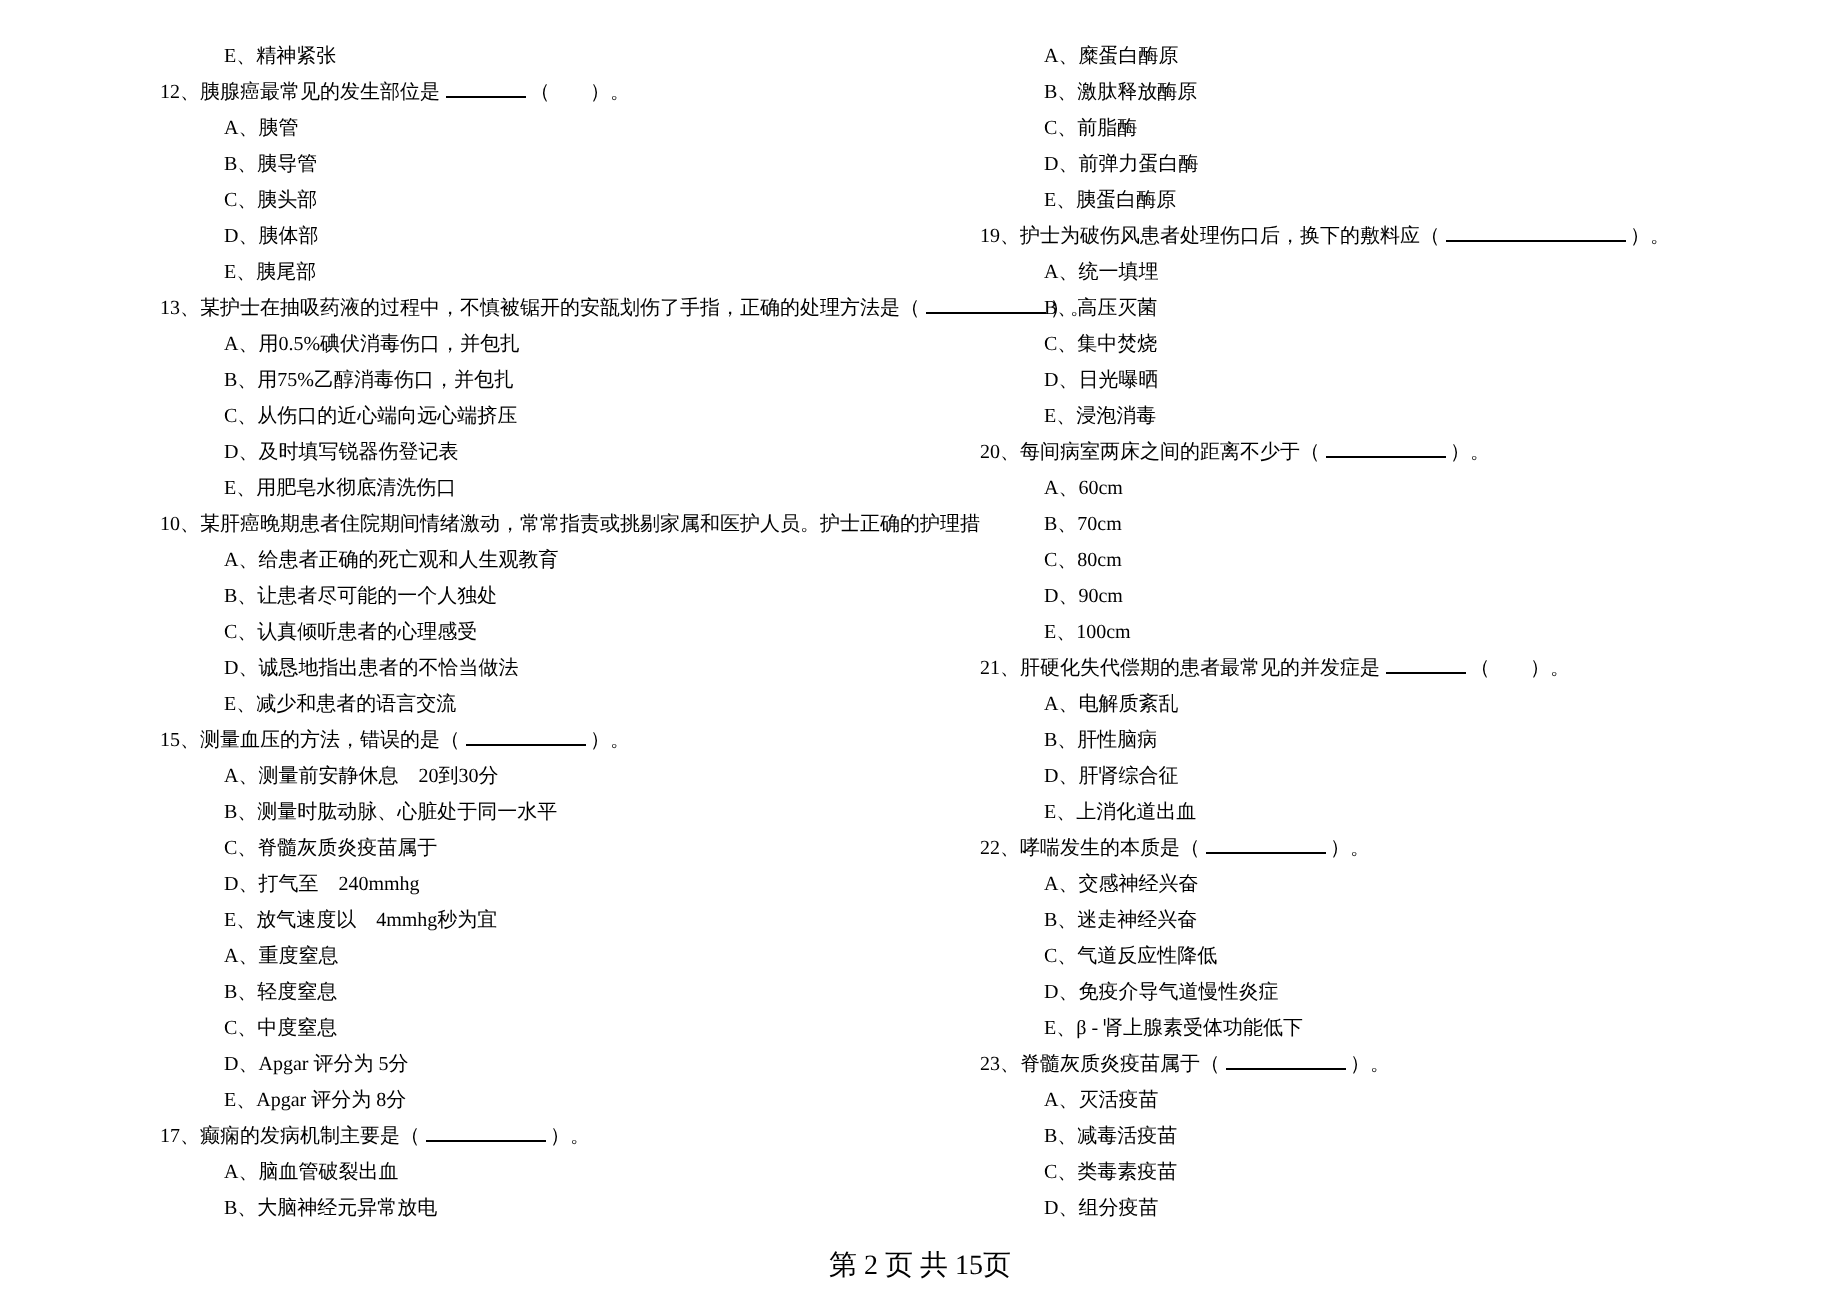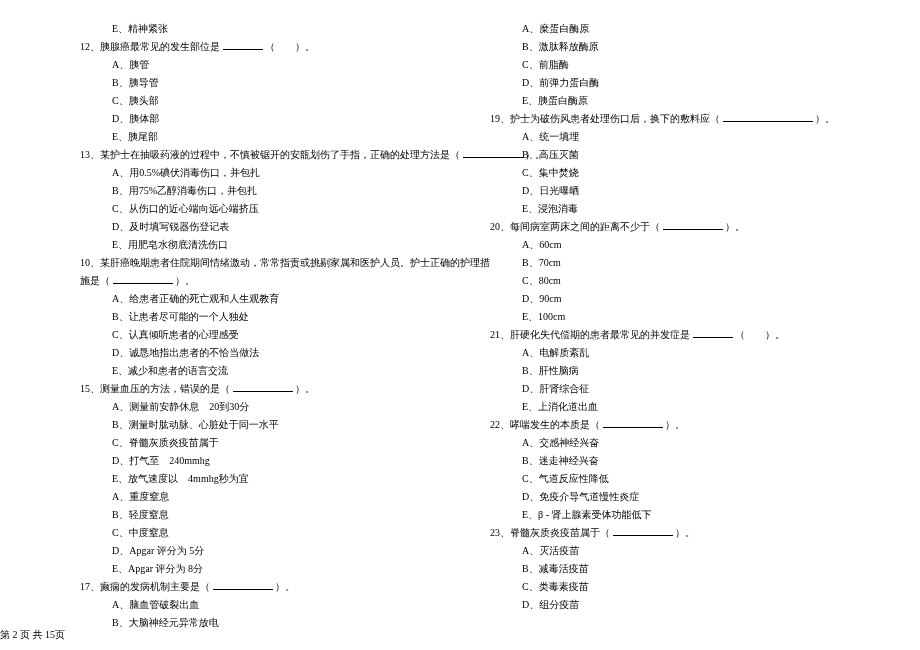--- a/index.html
+++ b/index.html
@@ -46,21 +46,22 @@
       min-width: 40px;
     }
     .blank-long {
       min-width: 90px;
     }
     .page-footer {
       position: absolute;
       bottom: 8px;
       left: 0;
       right: 0;
-      font-size: 10px;
+      text-align: center;
+      font-size: 14px;
     }
   </style>
 </head>
 <body>
 
 <div class="page-container">
   <div class="column">
     <div class="option-line">E、精神紧张</div>
 
     <div class="question-line">
@@ -79,25 +80,20 @@
       <span class="blank-u"></span>
       <span>）。</span>
     </div>
     <div class="option-line">A、用0.5%碘伏消毒伤口，并包扎</div>
     <div class="option-line">B、用75%乙醇消毒伤口，并包扎</div>
     <div class="option-line">C、从伤口的近心端向远心端挤压</div>
     <div class="option-line">D、及时填写锐器伤登记表</div>
     <div class="option-line">E、用肥皂水彻底清洗伤口</div>
 
     <div class="question-line">10、某肝癌晚期患者住院期间情绪激动，常常指责或挑剔家属和医护人员。护士正确的护理措</div>
-    <div class="question-line">
-      <span>施是（</span>
-      <span class="blank-u"></span>
-      <span>）。</span>
-    </div>
     <div class="option-line">A、给患者正确的死亡观和人生观教育</div>
     <div class="option-line">B、让患者尽可能的一个人独处</div>
     <div class="option-line">C、认真倾听患者的心理感受</div>
     <div class="option-line">D、诚恳地指出患者的不恰当做法</div>
     <div class="option-line">E、减少和患者的语言交流</div>
 
     <div class="question-line">
       <span>15、测量血压的方法，错误的是（</span>
       <span class="blank-u"></span>
       <span>）。</span>

